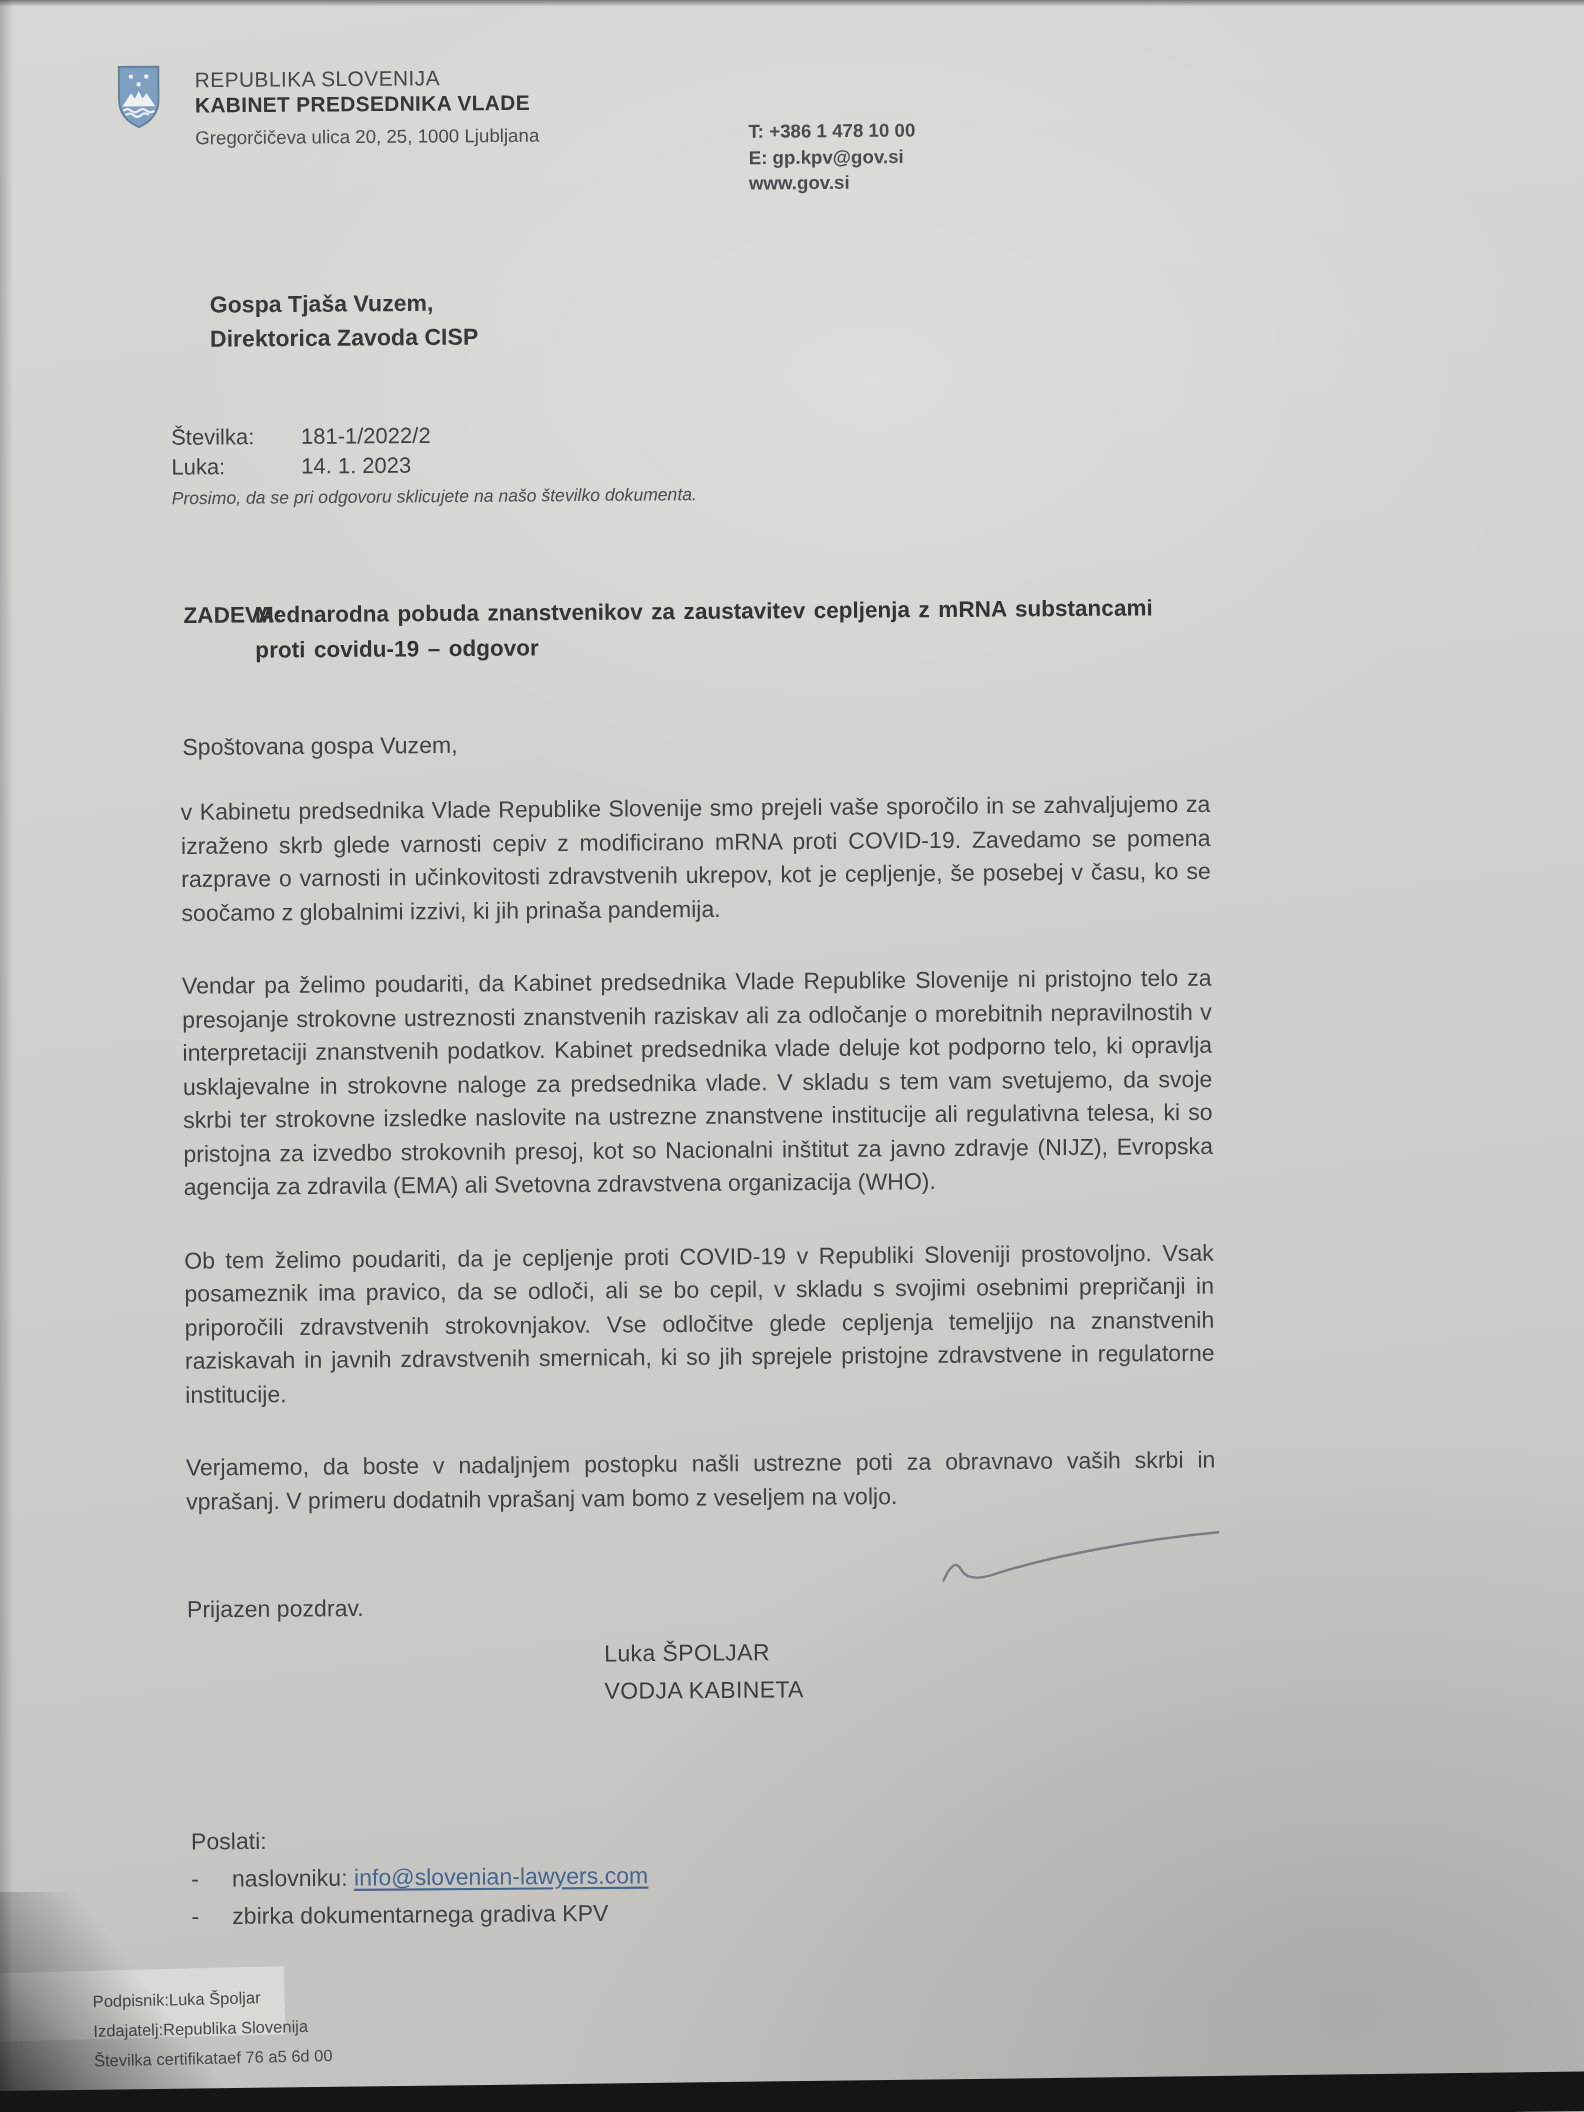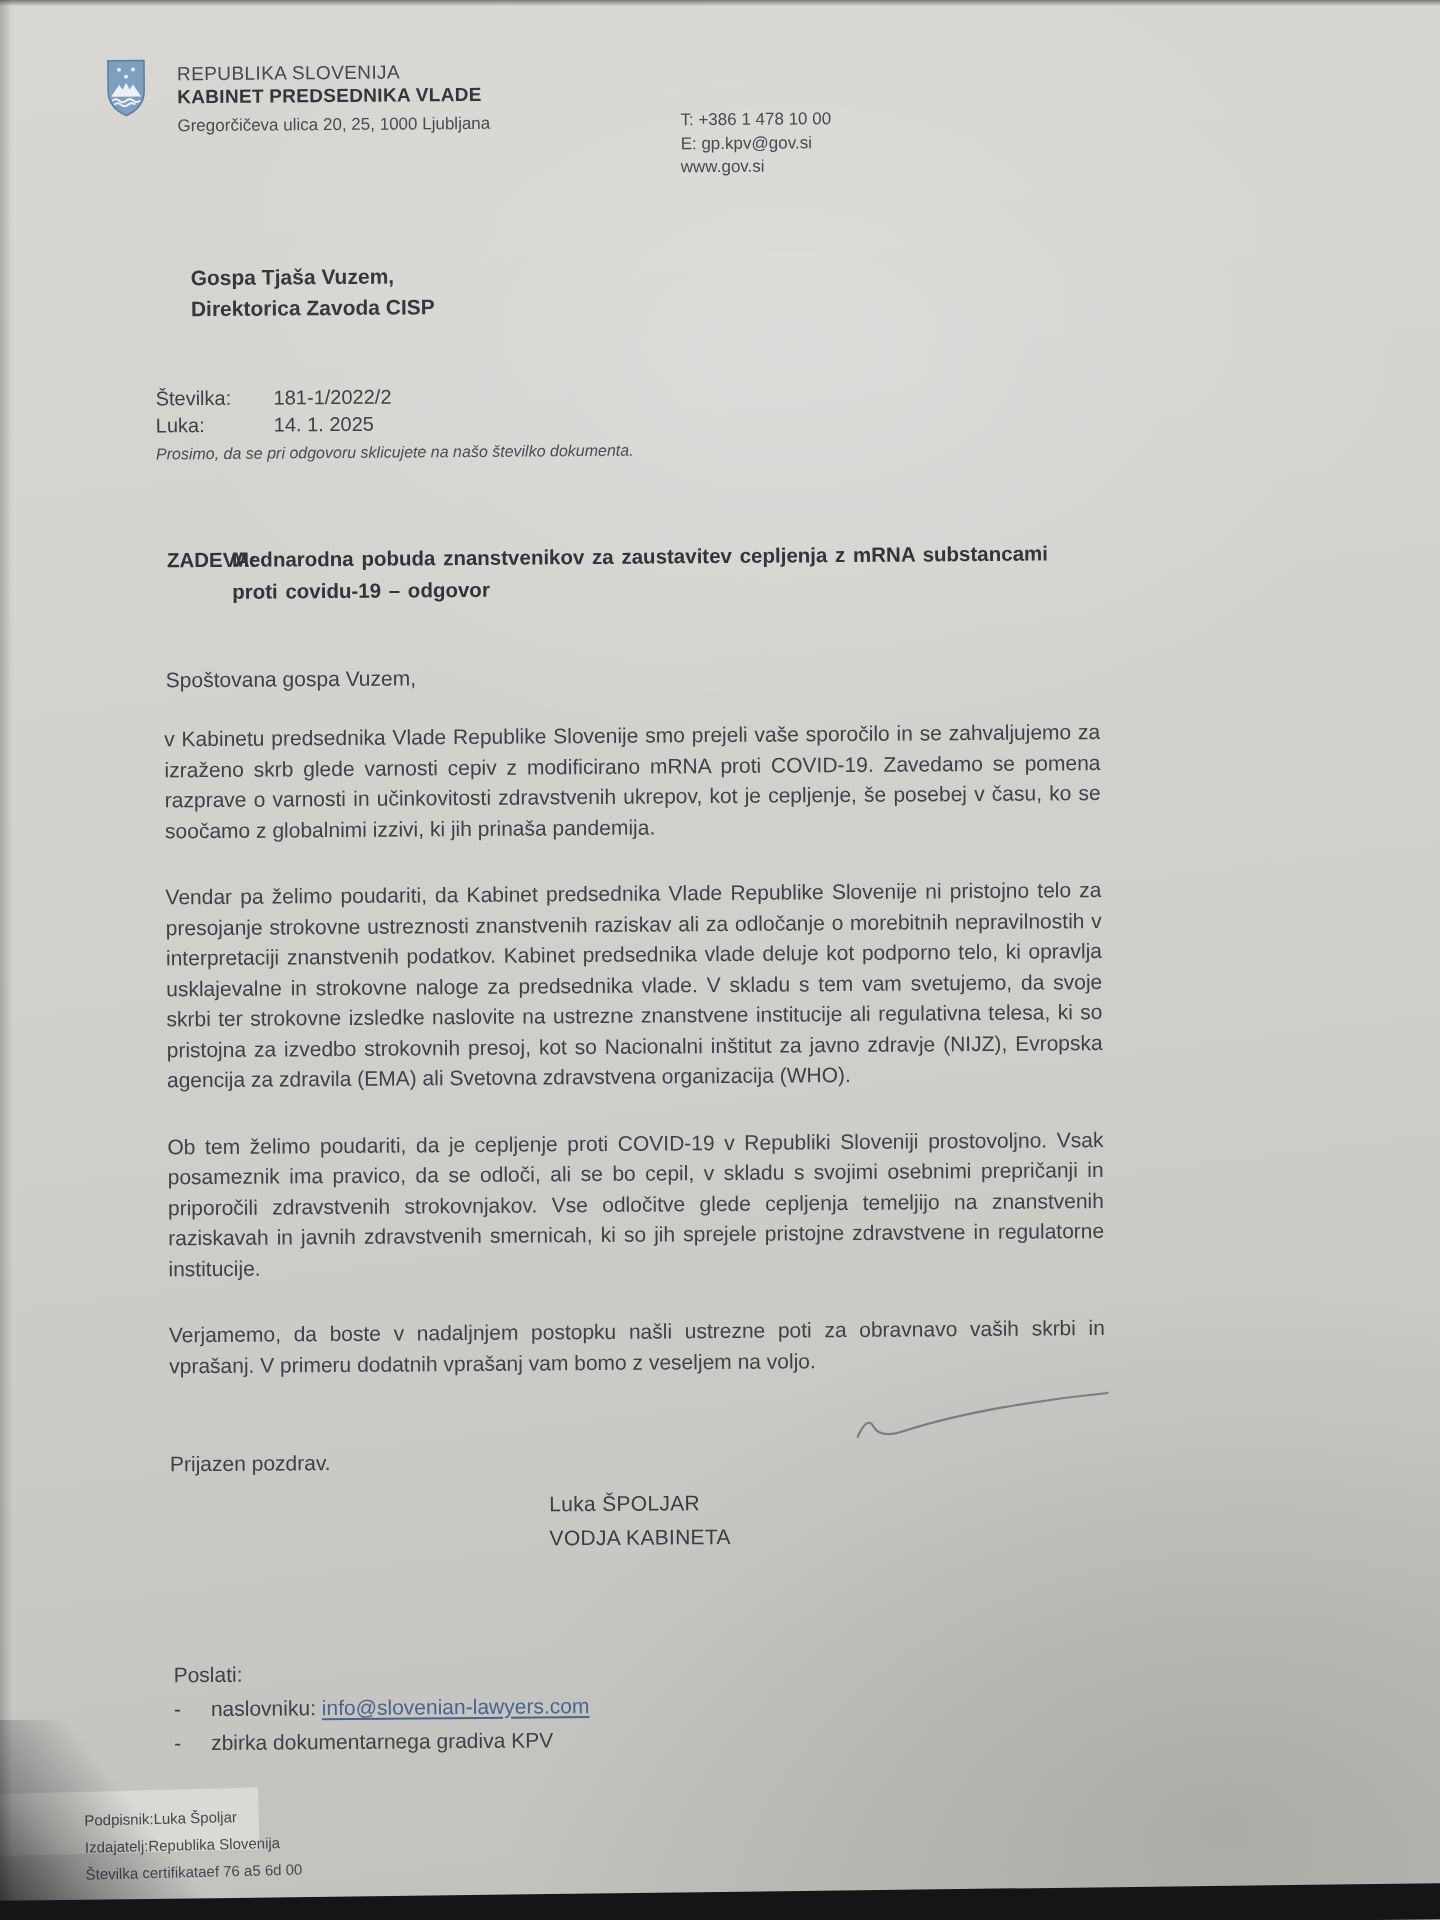--- a/index.html
+++ b/index.html
@@ -14,21 +14,21 @@
   }
   .page{position:absolute;inset:0;transform:rotate(-0.45deg);}
   .abs{position:absolute;}
 
   
   .crest{left:112px;top:54px;width:42px;height:60px;}
   .lh-text{left:184px;top:58px;line-height:23px;}
   .lh-country{font-size:19px;letter-spacing:.4px;color:#47474c;}
   .lh-office{font-size:19px;font-weight:bold;letter-spacing:.3px;color:#35353a;}
   .lh-address{font-size:17px;margin-top:6px;color:#4a4a4f;}
-  .contacts{left:687px;top:108px;font-size:17px;line-height:23.5px;color:#4a4a4f;}
+  .contacts{left:687px;top:108px;font-size:17px;line-height:23.5px;color:#4a4a4f;font-weight:bold;}
 
   
   .recipient{left:196px;top:258px;font-size:21px;font-weight:bold;line-height:31px;color:#37373c;}
 
   
   .refblock{left:160px;top:381px;font-size:20px;line-height:27px;}
   .refrow{display:grid;grid-template-columns:118px auto;}
   .refnote{left:160px;top:441px;font-size:16px;font-style:italic;color:#4b4b50;}
 
   
@@ -95,21 +95,21 @@
     <div>Direktorica Zavoda CISP</div>
   </div>
 
   <div class="abs refblock">
     <div class="refrow">
       <span>Številka:</span>
       <span>181-1/2022/2</span>
     </div>
     <div class="refrow">
       <span>Luka:</span>
-      <span>14. 1. 2025</span>
+      <span>14. 1. 2023</span>
     </div>
   </div>
   <div class="abs refnote">Prosimo, da se pri odgovoru sklicujete na našo  številko dokumenta.</div>
 
   <div class="abs subject">
     <div class="subject-grid">
       <span>ZADEVA:</span>
       <span class="subject-lines">
         <div>Mednarodna pobuda znanstvenikov za zaustavitev cepljenja z mRNA substancami</div>
         <div>proti covidu-19 – odgovor</div>

